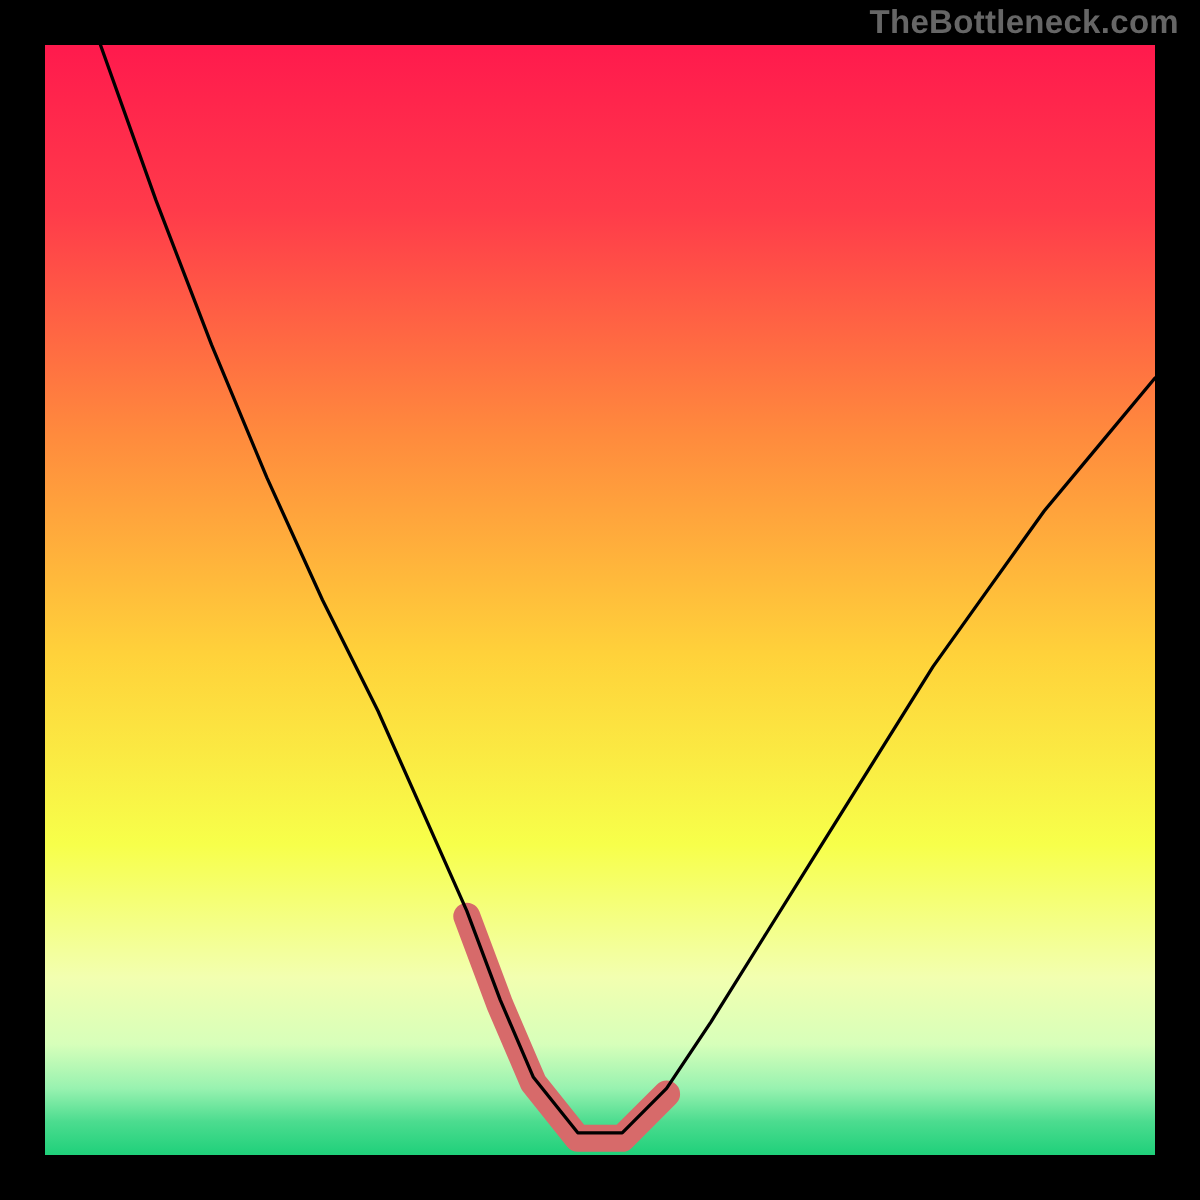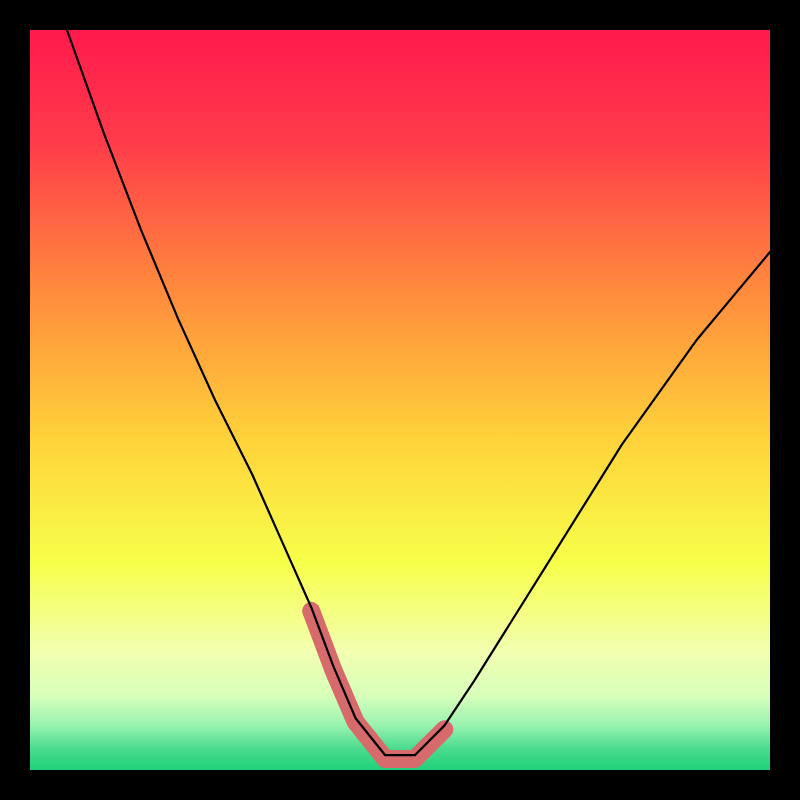--- a/index.html
+++ b/index.html
@@ -30,20 +30,21 @@
   }
   svg {
     position: absolute;
     top: 0; left: 0;
   }
 </style>
 </head>
 <body>
 
 <div class="frame">
+  <div class="watermark">TheBottleneck.com</div>
 
   <svg width="800" height="800" viewBox="0 0 800 800">
     <defs>
       <linearGradient id="bg" x1="0" y1="0" x2="0" y2="1">
           <stop offset="0%" stop-color="#ff1a4d"></stop>
           <stop offset="15%" stop-color="#ff3b4a"></stop>
           <stop offset="35%" stop-color="#ff8a3d"></stop>
           <stop offset="55.00000000000001%" stop-color="#ffd23a"></stop>
           <stop offset="72%" stop-color="#f7ff4a"></stop>
           <stop offset="84%" stop-color="#f2ffb0"></stop>

